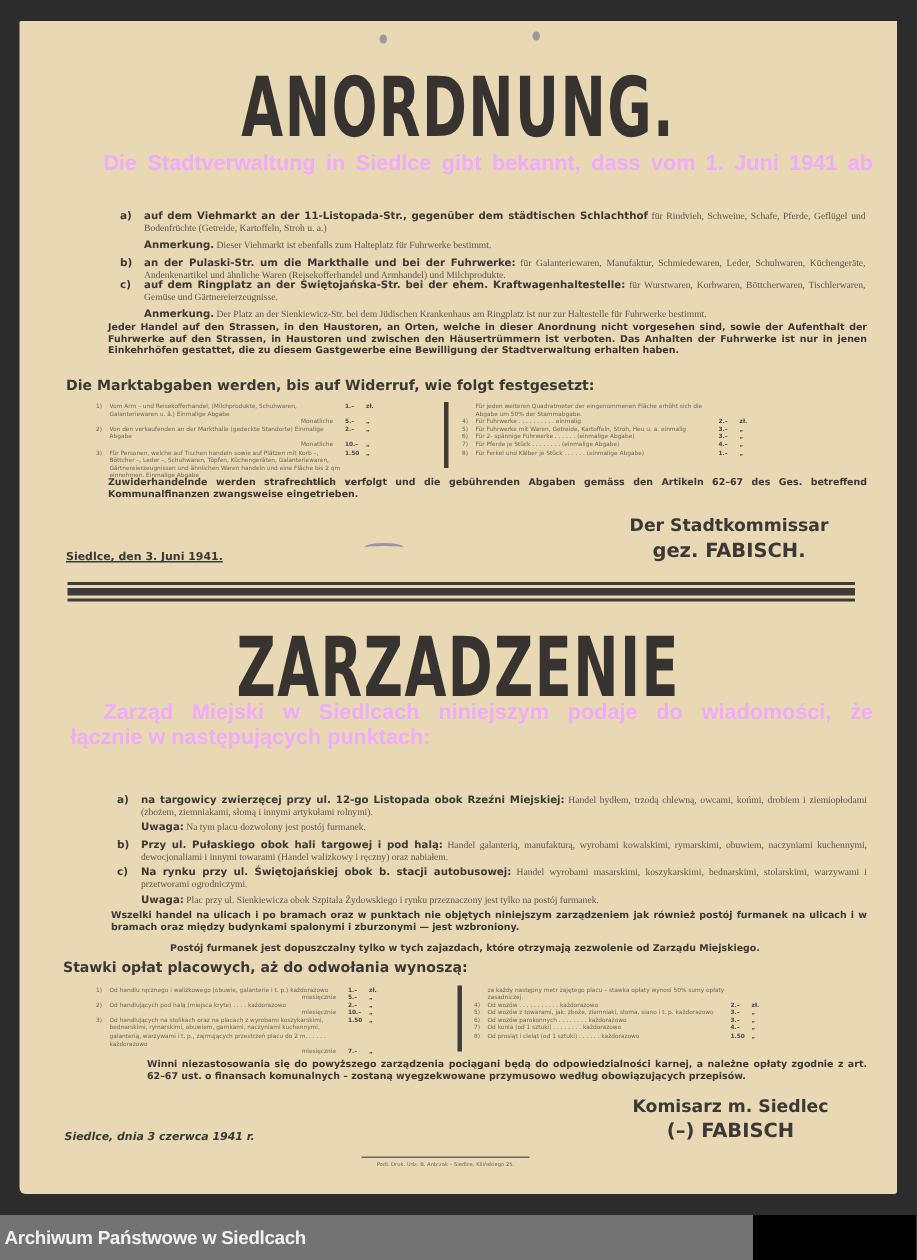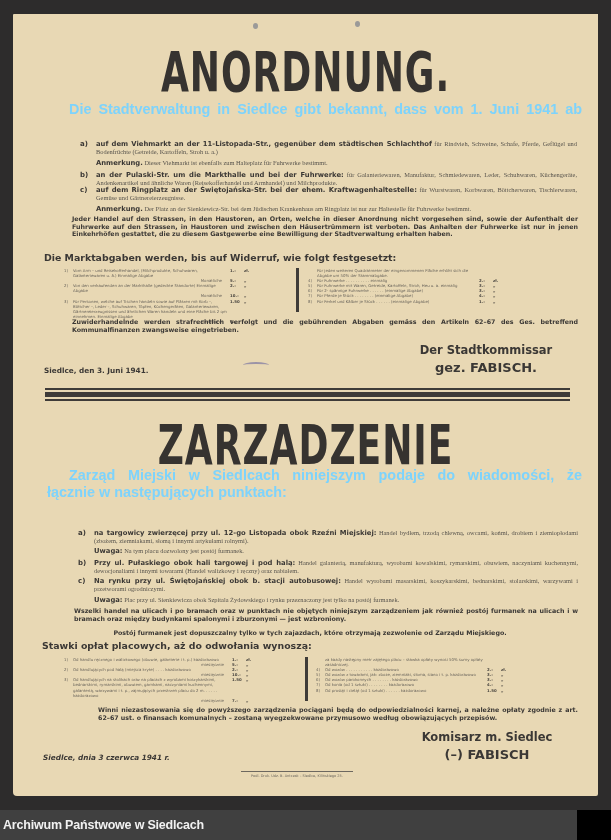--- a/index.html
+++ b/index.html
@@ -1,28 +1,28 @@
 <!DOCTYPE html>
 <html><head>
 <meta charset="utf-8">
 <style>
   * { box-sizing: border-box; margin: 0; padding: 0; }
   html, body { width: 611px; height: 840px; overflow: hidden; background: #000; }
   body { font-family: "DejaVu Sans", sans-serif; color: #3a3733; position: relative; }
   .scan-bg { position: absolute; left: 0; top: 0; width: 611px; height: 810px; background: #2d2c2c; }
   .paper { position: absolute; left: 13px; top: 14px; width: 585px; height: 782px; background: #e8d8b4; border-radius: 1px 0 2px 4px; }
-  .footer-bar { position: absolute; left: 0; top: 810px; width: 577px; height: 30px; background: #404040; }
+  .footer-bar { position: absolute; left: 0; top: 810px; width: 502px; height: 30px; background: #737373; }
   .footer-bar span { position: absolute; left: 3px; top: 8px; color: #f1f1f1; font-family: "Liberation Sans", sans-serif; font-size: 12.5px; font-weight: bold; letter-spacing: -0.2px; }
 
   .abs { position: absolute; }
   .title { font-family: "DejaVu Sans", sans-serif; font-weight: bold; color: #363330; text-align: center; transform-origin: center top; letter-spacing: 1px; }
   .title-de { left: 13px; width: 585px; top: 40px; font-size: 38px; transform: scaleY(1.45) scaleX(0.95); }
   .title-pl { left: 13px; width: 585px; top: 413px; font-size: 38px; transform: scaleY(1.45) scaleX(0.95); }
 
-  .lead { font-family: "Liberation Sans", sans-serif; font-weight: bold; color: #7dd3fc; text-align: justify; text-align-last: justify; }
+  .lead { font-family: "Liberation Sans", sans-serif; font-weight: bold; color: #f0abfc; text-align: justify; text-align-last: justify; }
   .lead-de { left: 47px; width: 535px; top: 101px; font-size: 14.4px; line-height: 17px; }
   .lead-de .l1 { padding-left: 22px; }
   .lead-pl { left: 47px; width: 535px; top: 467px; font-size: 14.4px; line-height: 17px; }
   .lead-pl .l1 { padding-left: 22px; }
   .lead .l3 { text-align-last: left; }
 
   .item { font-family: "Liberation Serif", serif; font-size: 6.4px; line-height: 8px; color: #58544d; }
   .item .lbl { position: absolute; left: 0; top: 0; font-family: "DejaVu Sans", sans-serif; font-weight: bold; font-size: 7px; color: #3b3835; }
   .item .body { margin-left: 16px; text-align: justify; }
   .item b { font-family: "DejaVu Sans", sans-serif; font-size: 6.8px; color: #3b3835; }
@@ -160,21 +160,21 @@
       <span class="txt">Für Ferkel und Kälber je Stück . . . . . . (einmalige Abgabe)</span>
       <span class="amt">1.–</span>
       <span class="unit">„</span>
     </div>
 </div>
 
 <div class="abs para" style="left:44px;top:318px;width:534px;">
   <div class="indent">Zuwiderhandelnde werden strafrechtlich verfolgt und die gebührenden Abgaben gemäss den Artikeln 62–67 des Ges. betreffend Kommunalfinanzen zwangsweise eingetrieben.</div>
 </div>
 
-<div class="abs date" style="left:44px;top:366px;">Siedlce, den 3. Juni 1941.</div>
+<div class="abs date" style="left:44px;top:366px;text-decoration:underline;">Siedlce, den 3. Juni 1941.</div>
 <div class="stamp" style="left:243px;top:362px;"></div>
 <div class="abs sign" style="left:410px;top:343px;width:152px;font-size:11.5px;">Der Stadtkommissar</div>
 <div class="abs sign" style="left:410px;top:360px;width:152px;font-size:13px;">gez. FABISCH.</div>
 
 <div class="rule" style="top:388px;height:2px;"></div>
 <div class="rule" style="top:392px;height:5px;"></div>
 <div class="rule" style="top:399px;height:2px;"></div>
 
 <div class="abs title title-pl">ZARZADZENIE</div>
 

